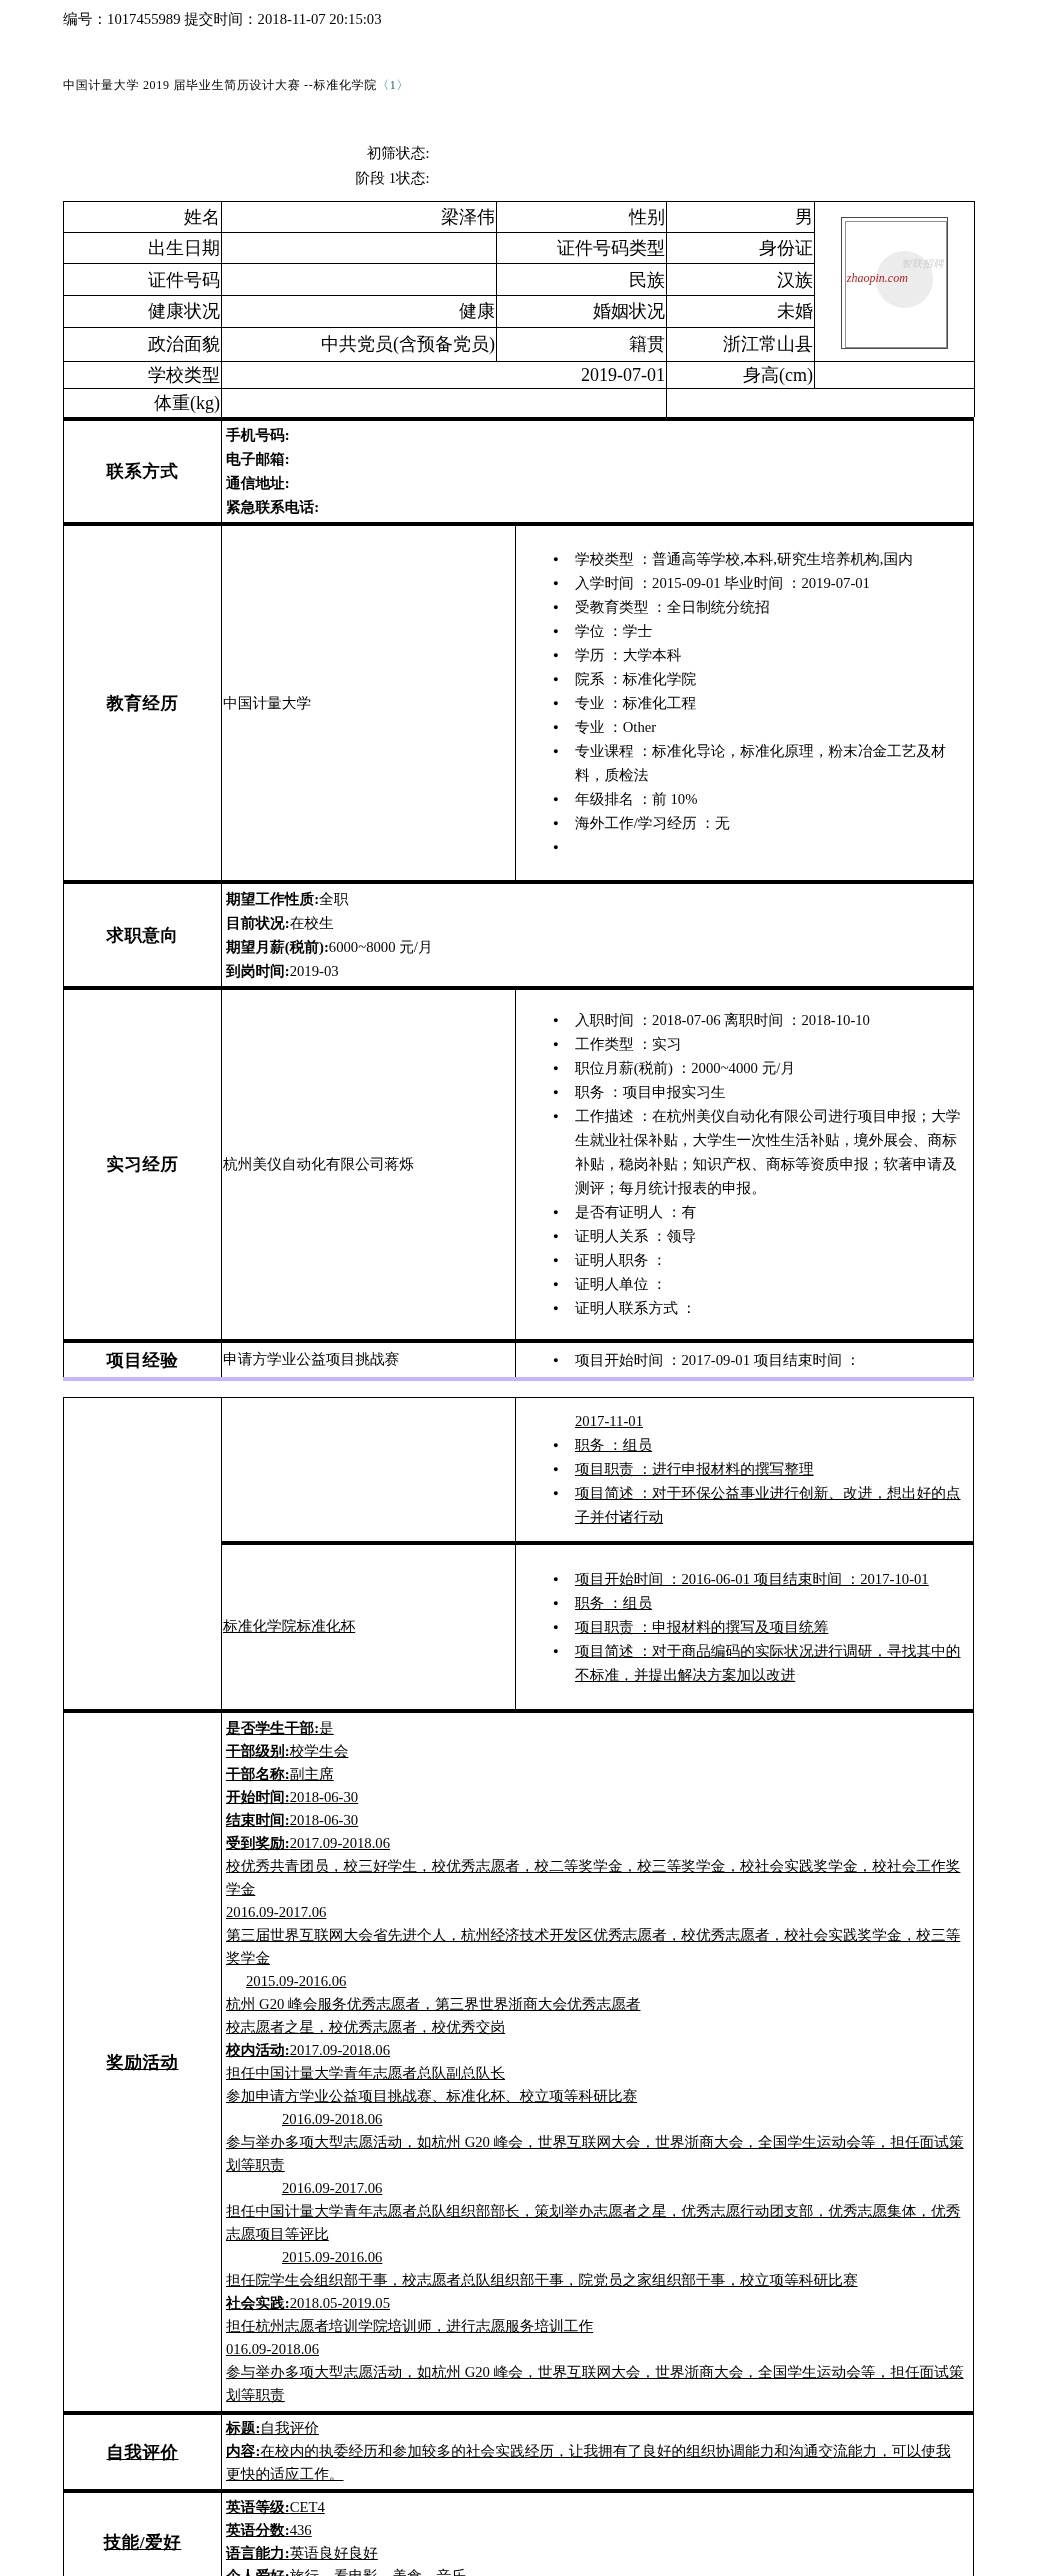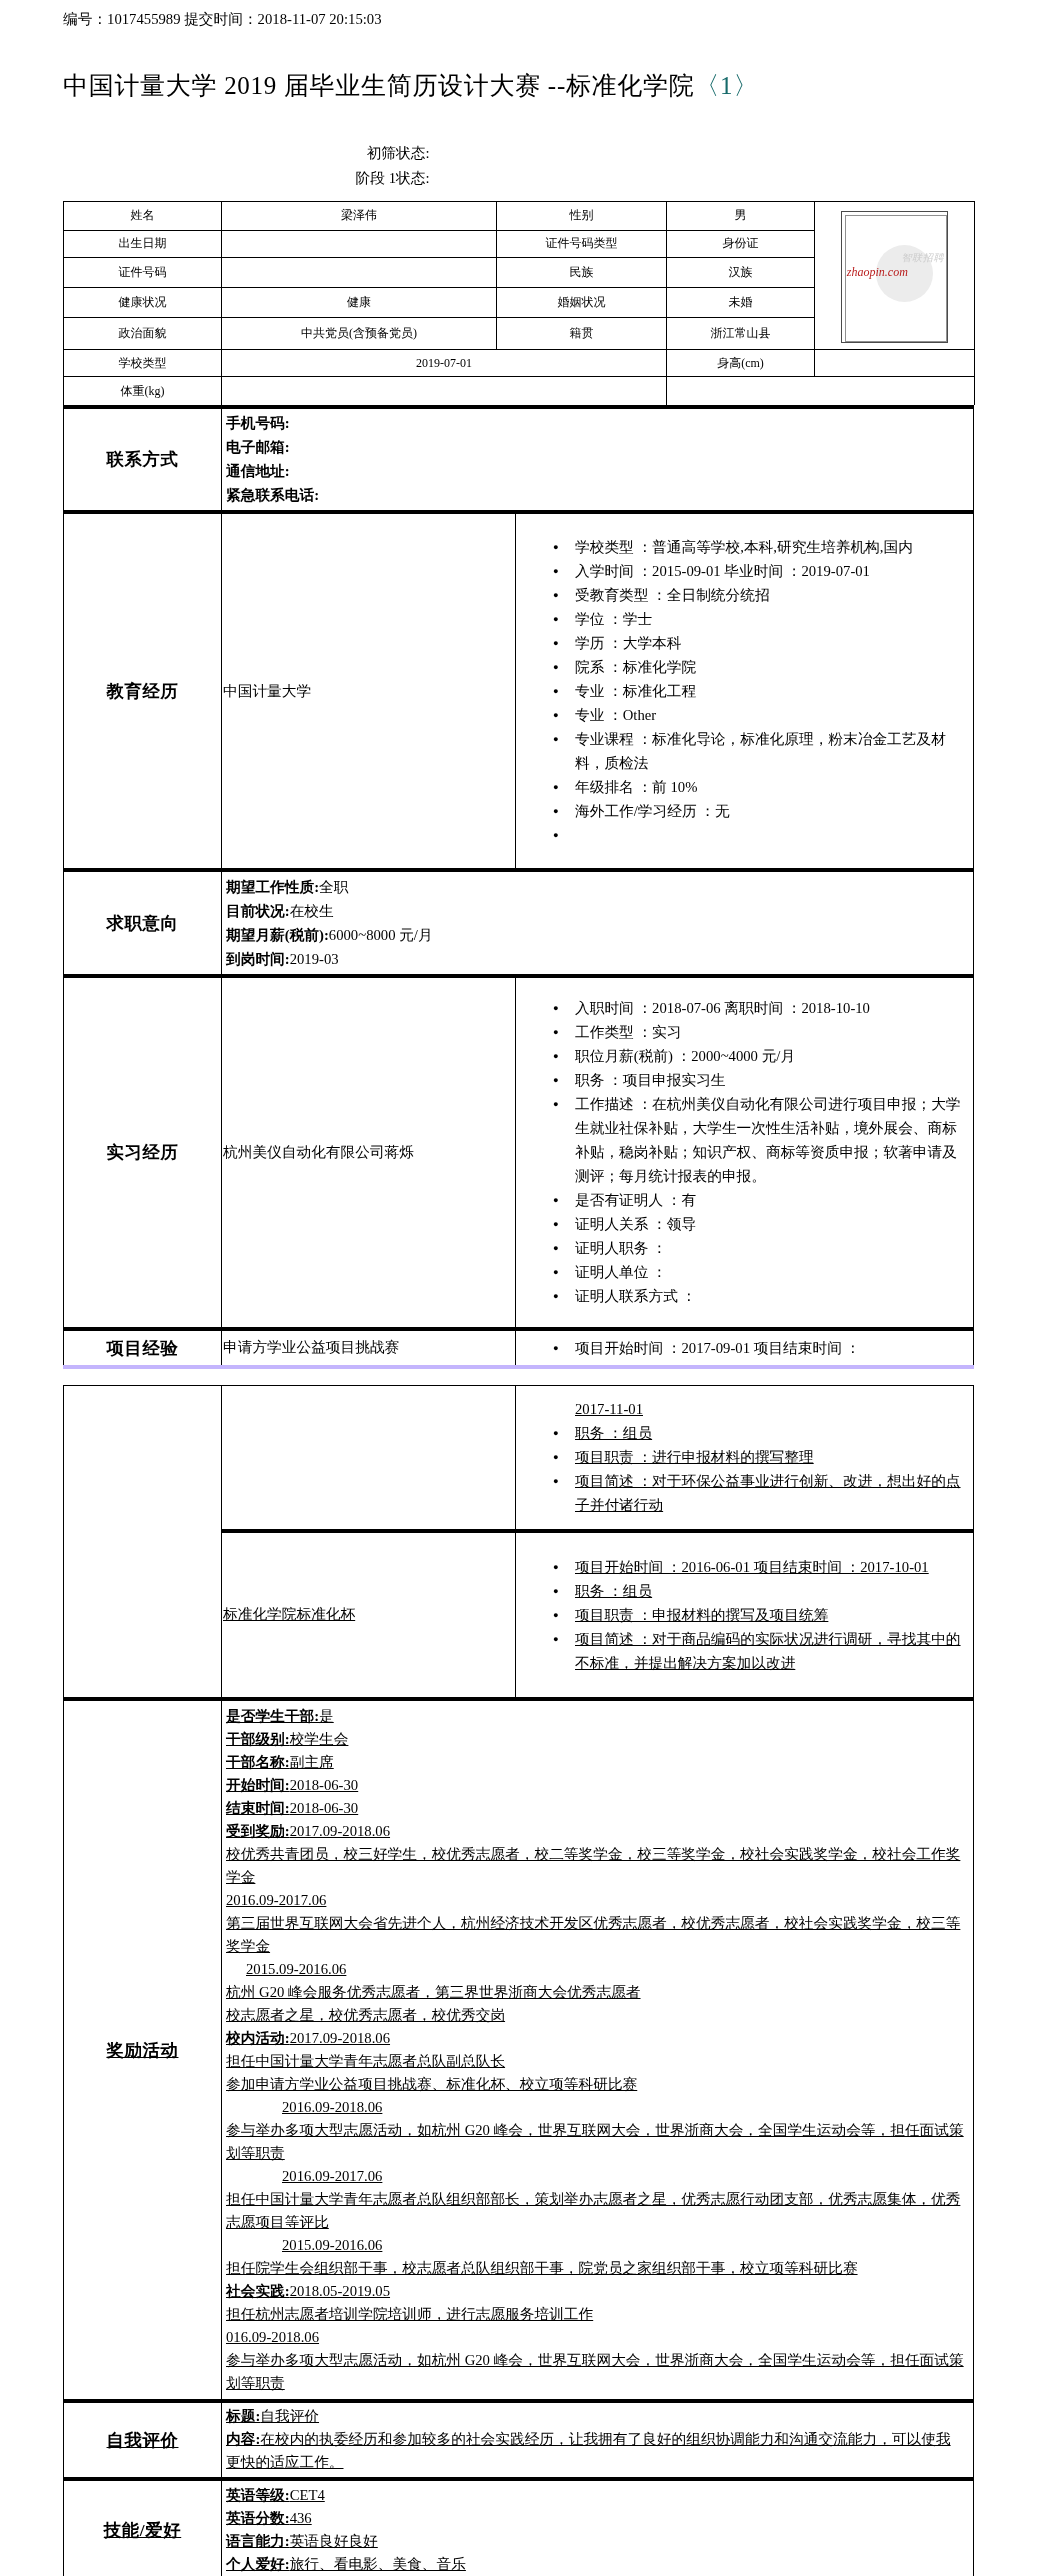--- a/index.html
+++ b/index.html
@@ -6,34 +6,34 @@
   body{
     width:1057px; min-height:2576px;
     font-family:"Liberation Serif","DejaVu Serif",serif;
     color:#000;
     -webkit-font-smoothing:antialiased;
   }
   .page{position:relative;width:1057px;min-height:2576px;background:#fff;overflow:hidden;}
 
   
   .meta{margin:9.3px 0 0 63px;font-size:14.7px;line-height:20px;}
-  .doc-title{margin:43px 0 0 63px;font-size:25px;line-height:27px;letter-spacing:0.7px;}
+  .doc-title{margin:43px 0 0 63px;font-size:12px;line-height:27px;letter-spacing:0.7px;}
   .title-suffix{}
   .screen{margin:44px 0 0 63px;text-align:right;}
   .scr-row{display:flex;font-size:14.7px;line-height:21px;margin-bottom:4px;}
   .scr-label{width:333px;}
 
   
   table{border-collapse:collapse;table-layout:fixed;width:910px;margin-left:63px;}
   td{border:1.3px solid #000;vertical-align:middle;overflow:hidden;word-break:break-all;}
   .t1a{margin-top:11.3px;}
   .t1a td{border-bottom-width:0;}
   .t1a tr+tr td{border-top-width:1.3px;}
   .t1a td{border-top-width:1.3px;}
-  .c{text-align:center;font-size:12px;}
+  .c{text-align:right;font-size:18px;}
   .h40{height:27px;} .h38{height:25px;} .h42{height:28px;} .h45{height:30px;}
 
   .t1b td{border:1.3px solid #000;}
   tr.thick>td{border-top:4px solid #000;}
   tr.thickbot>td{border-bottom:4px solid #c4b5fd;}
 
   .sec{font-size:17.3px;font-weight:bold;text-align:center;letter-spacing:0.7px;}
 
   .txtcell{padding:2.7px 9.3px 2.7px 4px;vertical-align:middle;}
   .ln{font-size:14.7px;line-height:24px;}
@@ -54,21 +54,21 @@
   .h-awards{height:695px;} .h-self{height:73px;} .h-skill{height:94px;}
   .topalign{vertical-align:top;padding-top:10.7px;}
 
   .aln{font-size:14.7px;line-height:23px;padding:0 9.3px 0 4px;}
   .aln b{font-weight:bold;}
   .ind1{padding-left:24px;}
   .ind2{padding-left:60px;}
   .awardcell{padding:4px 0;vertical-align:middle;}
 
   
-  .photo-cell{vertical-align:top;padding:6px;}
+  .photo-cell{vertical-align:top;padding:12px;}
   .pframe{width:100px;height:125px;border:1.3px solid #4a4a4a;margin:3.3px auto 0 auto;padding:2.7px;background:#fff;}
   .pinner{width:100%;height:100%;border:1.3px solid #909090;position:relative;background:#fff;}
   .wm-circle{position:absolute;left:50%;top:50%;width:57px;height:57px;margin:-33px 0 0 -20px;border-radius:50%;background:#ececec;}
   .wm-cn{position:absolute;right:1.3px;top:35px;font-size:10px;color:#cccccc;font-style:italic;letter-spacing:0.7px;white-space:nowrap;}
   .wm-en{position:absolute;left:1.3px;top:49px;font-size:12px;color:#b91c1c;font-style:italic;white-space:nowrap;}
 </style>
 </head>
 <body>
 
 <div class="page">

